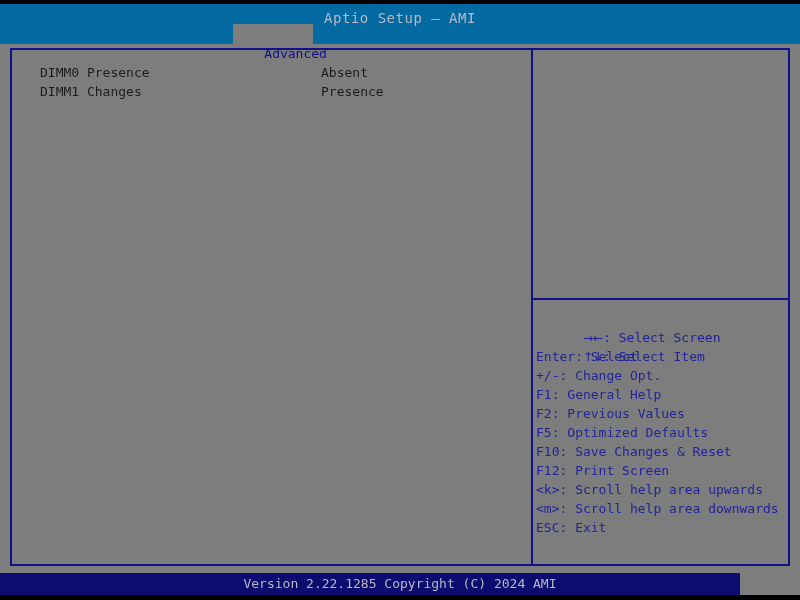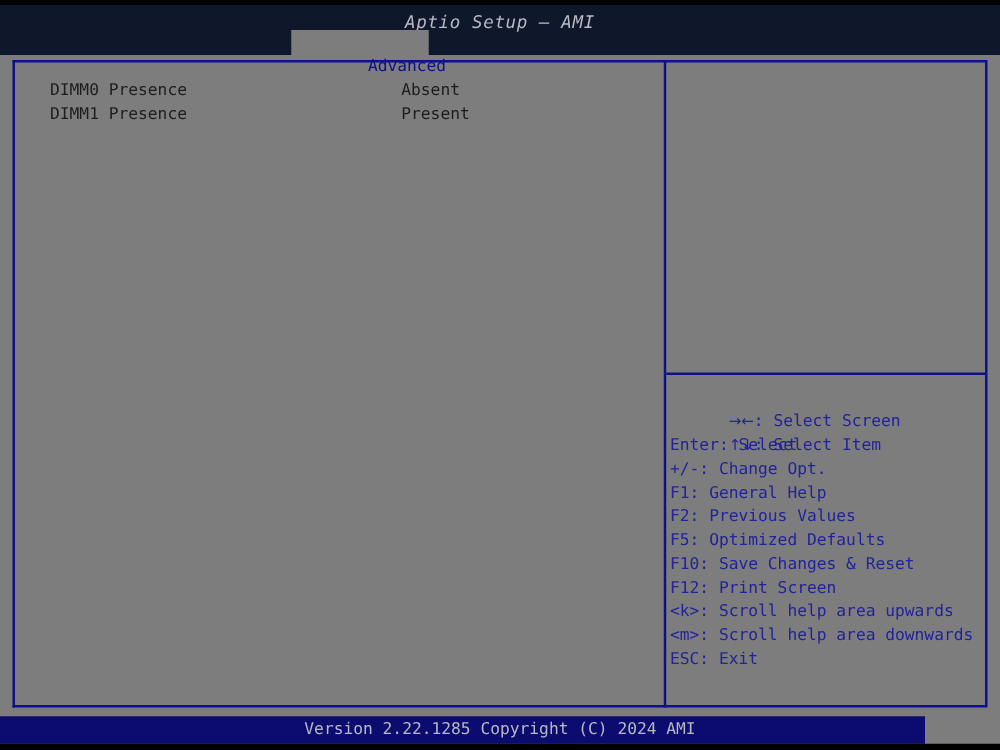--- a/index.html
+++ b/index.html
@@ -28,22 +28,21 @@
     left: 0; top: 0;
     width: 800px; height: 4px;
     background: #000000;
   }
 
   
   .titlebar {
     position: absolute;
     left: 0; top: 4px;
     width: 800px; height: 40px;
-    background: #0f172a;
-    font-style: italic;
+    background: #0369a1;
   }
   .title-text {
     position: absolute;
     left: 0; top: 6px;
     width: 800px;
     text-align: center;
     font-size: 14px;
     letter-spacing: 0.5px;
     color: #b9b9c4;
     white-space: pre;
@@ -52,21 +51,20 @@
   .tab {
     position: absolute;
     left: 233px; top: 24px;
     width: 80px; height: 20px;
     background: #7d7d7d;
     color: #10108a;
     font-size: 13px;
     line-height: 20px;
     text-align: center;
     white-space: pre;
-    padding-left: 30px;
   }
 
   
   .panel-left {
     position: absolute;
     left: 10px; top: 48px;
     width: 523px; height: 518px;
     border: 2px solid #10108a;
     border-right: none;
     box-sizing: border-box;
@@ -168,22 +166,22 @@
 
   <div class="panel-left"></div>
   <div class="panel-right"></div>
 
   <div class="settings">
     <div class="setting-row">
       <span class="setting-label">DIMM0 Presence</span>
       <span class="setting-value">Absent</span>
     </div>
     <div class="setting-row">
-      <span class="setting-label">DIMM1 Presence</span>
-      <span class="setting-value">Present</span>
+      <span class="setting-label">DIMM1 Changes</span>
+      <span class="setting-value">Presence</span>
     </div>
   </div>
 
   <div class="help-sep"></div>
 
   <div class="help-list">
     <div class="help-row">
       <span class="help-key">→←</span><span>: Select Screen</span>
     </div>
     <div class="help-row">

